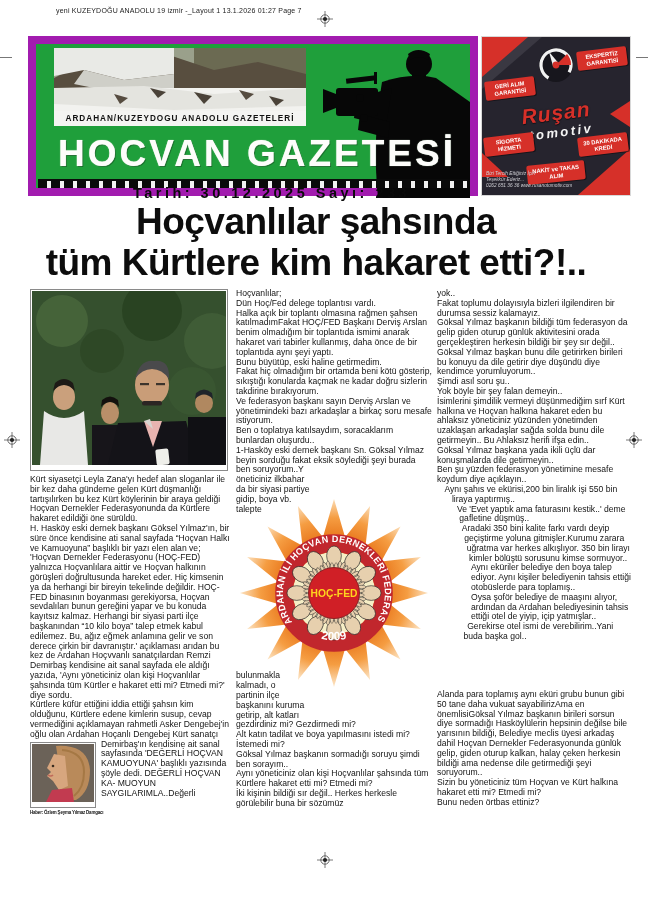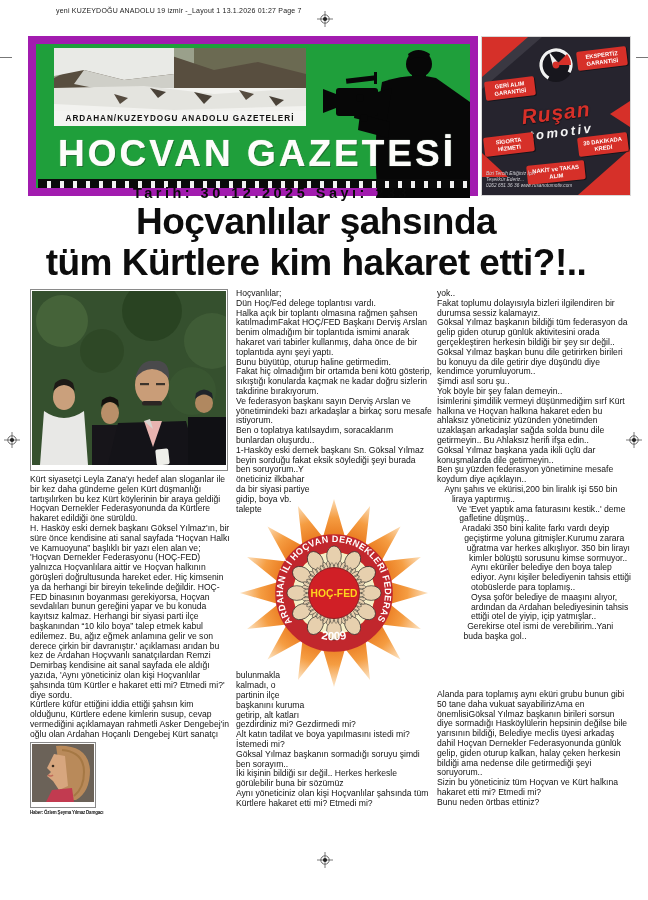--- a/index.html
+++ b/index.html
@@ -210,29 +210,30 @@
             <path d="M24 2 Q56 0 58 26 Q58 48 44 56 L24 56 Q34 40 28 28 Z" fill="#b98a5a"></path>
             <path d="M30 6 Q52 8 52 28 Q52 44 42 52" stroke="#a57844" stroke-width="2" fill="none"></path>
             <path d="M22 10 L15 24 L19 28 L15 32 L21 37 L27 46 L36 42 L33 12 Z" fill="#d7a67e"></path>
             <circle cx="21" cy="22" r="1.3" fill="#3a2c20"></circle>
             <path d="M16 31 q3 2 5 0" stroke="#c06a5a" stroke-width="1.6" fill="none"></path>
             <path d="M20 46 L40 44 L42 58 L14 58 Z" fill="#c23b50"></path>
           </svg>
         </div>
         <div class="credit">Haber: Özlem Şeyma Yılmaz Damgacı</div>
       </div>
+      <p class="bt">Demirbaş'ın kendisine ait sanal sayfasında 'DEĞERLİ HOÇVAN KAMUOYUNA' başlıklı yazısında şöyle dedi. DEĞERLİ HOÇVAN KA- MUOYUN SAYGILARIMLA..Değerli</p>
       <div class="clear"></div>
     </div>
   </div>
 
   <div class="col col-mid">
     <p class="bt">Hoçvanlılar;</p>
     <p class="bt">Dün Hoç/Fed delege toplantısı vardı.</p>
     <p class="bt">Halka açık bir toplantı olmasına rağmen şahsen katılmadımFakat HOÇ/FED Başkanı Derviş Arslan benim olmadığım bir toplantıda ismimi anarak hakaret vari tabirler kullanmış, daha önce de bir toplantıda aynı şeyi yaptı.</p>
-    <p class="bt">Bunu büyütüp, oturup haline getirmedim.</p>
+    <p class="bt">Bunu büyütüp, eski haline getirmedim.</p>
     <p class="bt">Fakat hiç olmadığım bir ortamda beni kötü gösterip, sıkıştığı konularda kaçmak ne kadar doğru sizlerin takdirine bırakıyorum.</p>
     <p class="bt">Ve federasyon başkanı sayın Derviş Arslan ve yönetimindeki bazı arkadaşlar a birkaç soru mesafe istiyorum.</p>
     <p class="bt">Ben o toplatıya katılsaydım, soracaklarım bunlardan oluşurdu..</p>
     <p class="bt">1-Hasköy eski dernek başkanı Sn. Göksal Yılmaz beyin sorduğu fakat eksik söylediği şeyi burada ben soruyorum..Y</p>
     <div>
       <div class="logo-float">
         <svg width="196" height="240" viewBox="0 0 200 240">
           <defs>
             <radialGradient id="starG" cx="50%" cy="49%" r="50%">
               <stop offset="55%" stop-color="#e8751a"></stop>
@@ -272,22 +273,22 @@
           </text>
           <text font-family="Liberation Sans, sans-serif" font-size="12" font-weight="700" fill="#ffffff">
             <textPath href="#yearPath" startOffset="50%" text-anchor="middle">2009</textPath>
           </text>
         </svg>
       </div>
       <p class="bt">öneticiniz ilkbahar da bir siyasi partiye gidip, boya vb. talepte bulunmakla kalmadı, o partinin ilçe başkanını kuruma getirip, alt katları gezdirdiniz mi? Gezdirmedi mi?</p>
       <p class="bt">Alt katın tadilat ve boya yapılmasını istedi mi?</p>
       <p class="bt">İstemedi mi?</p>
       <p class="bt">Göksal Yılmaz başkanın sormadığı soruyu şimdi ben sorayım..</p>
+      <p class="bt">Aynı yöneticiniz olan kişi Hoçvanlılar şahsında tüm Kürtlere hakaret etti mi? Etmedi mi?</p>
       <p class="bt">İki kişinin bildiği sır değil.. Herkes herkesle görülebilir buna bir sözümüz</p>
-      <p class="bt">Aynı yöneticiniz olan kişi Hoçvanlılar şahsında tüm Kürtlere hakaret etti mi? Etmedi mi?</p>
       <div class="clear"></div>
     </div>
   </div>
 
   <div class="col col-right">
     <p class="bt">yok..</p>
     <p class="bt">Fakat toplumu dolayısıyla bizleri ilgilendiren bir durumsa sessiz kalamayız.</p>
     <p class="bt">Göksal Yılmaz başkanın bildiği tüm federasyon da gelip giden oturup günlük aktivitesini orada gerçekleştiren herkesin bildiği bir şey sır değil..</p>
     <p class="bt">Göksal Yılmaz başkan bunu dile getirirken birileri bu konuyu da dile getirir diye düşündü diye kendimce yorumluyorum..</p>
     <p class="bt">Şimdi asıl soru şu..</p>

